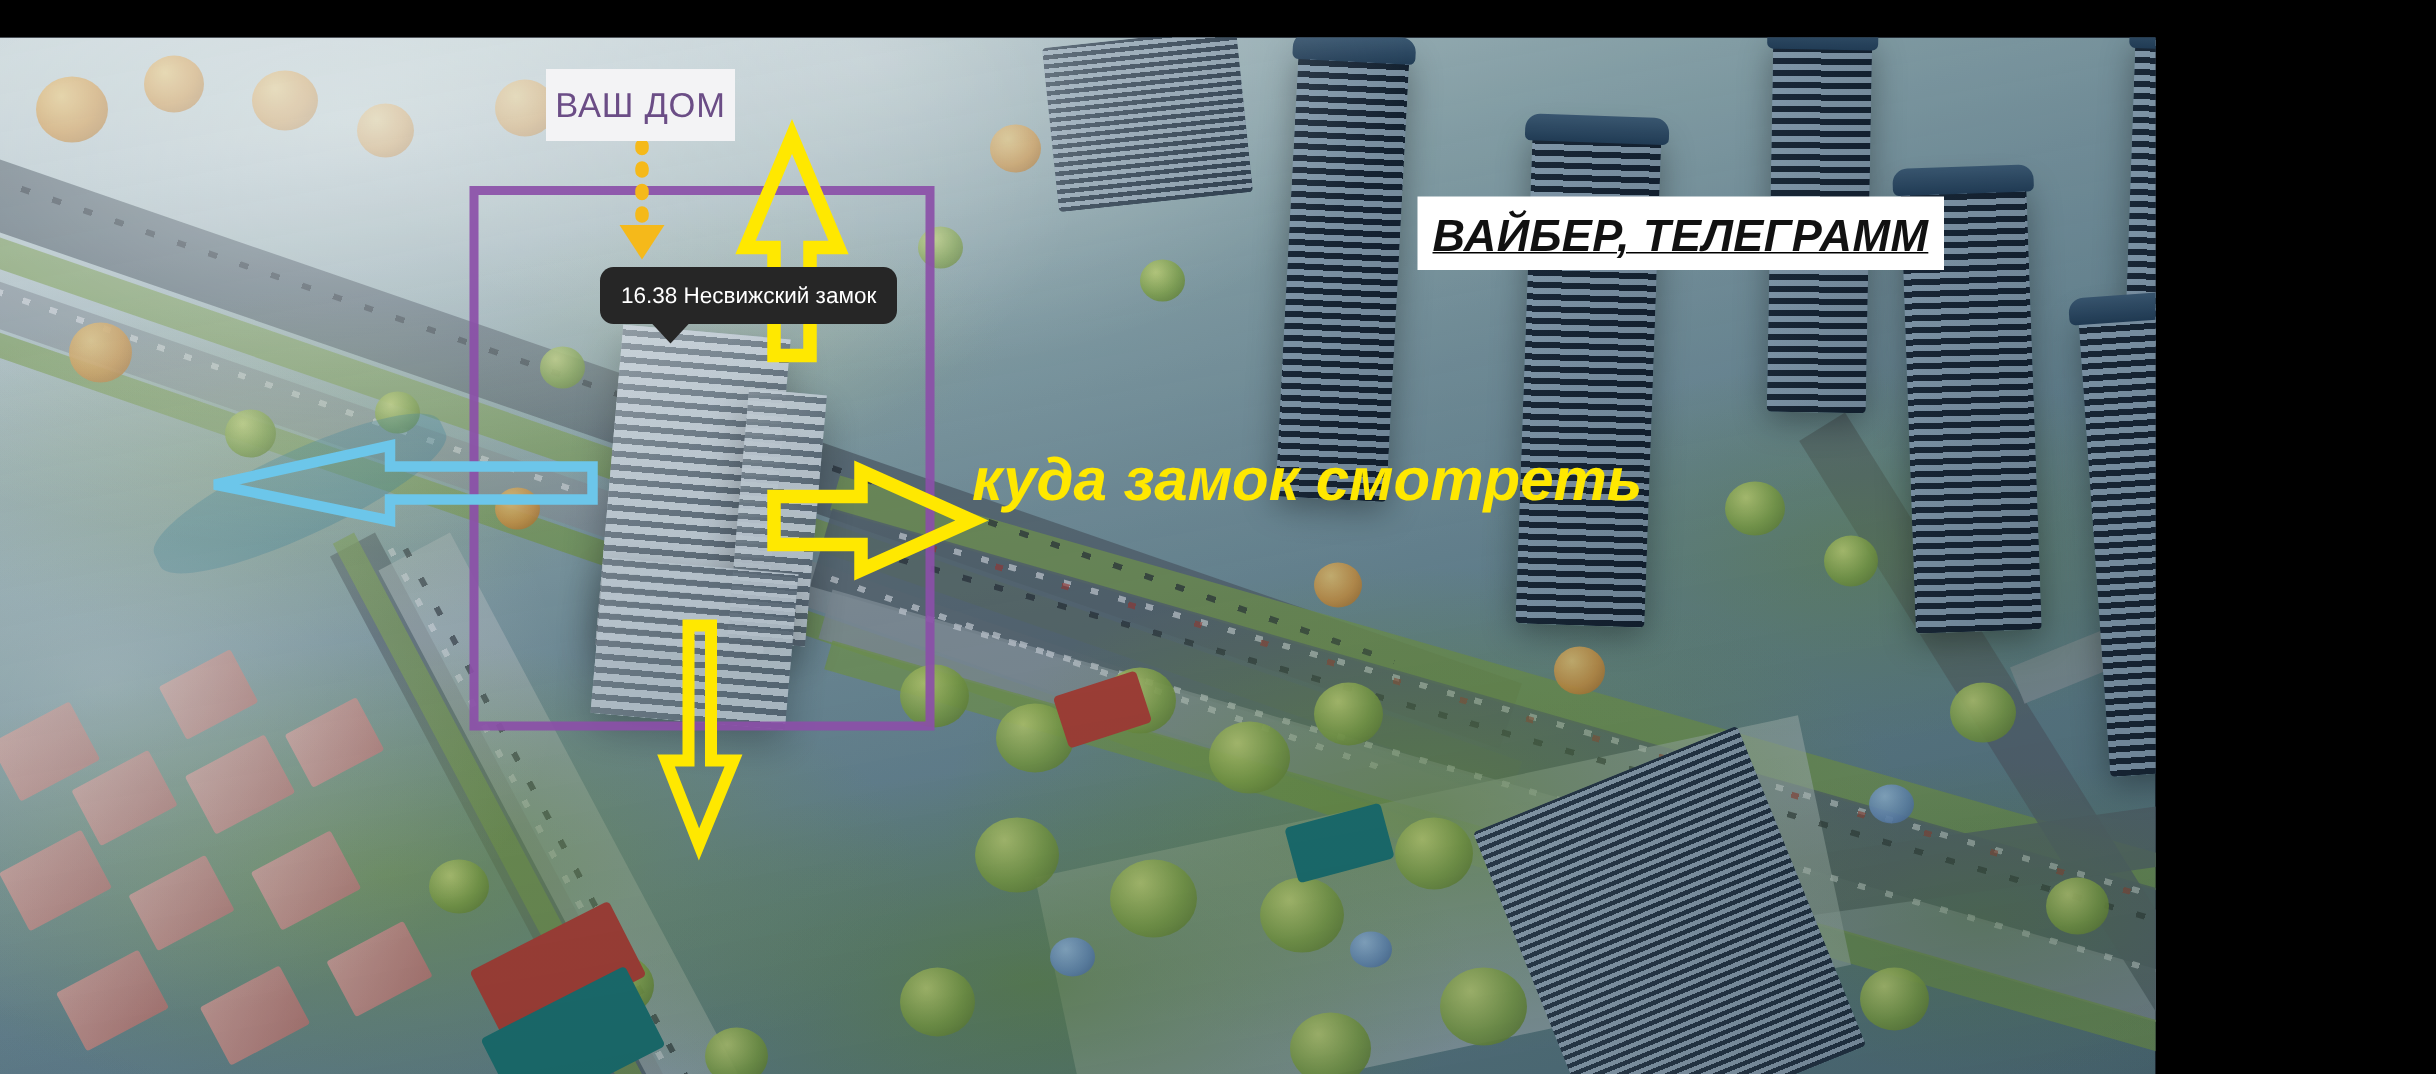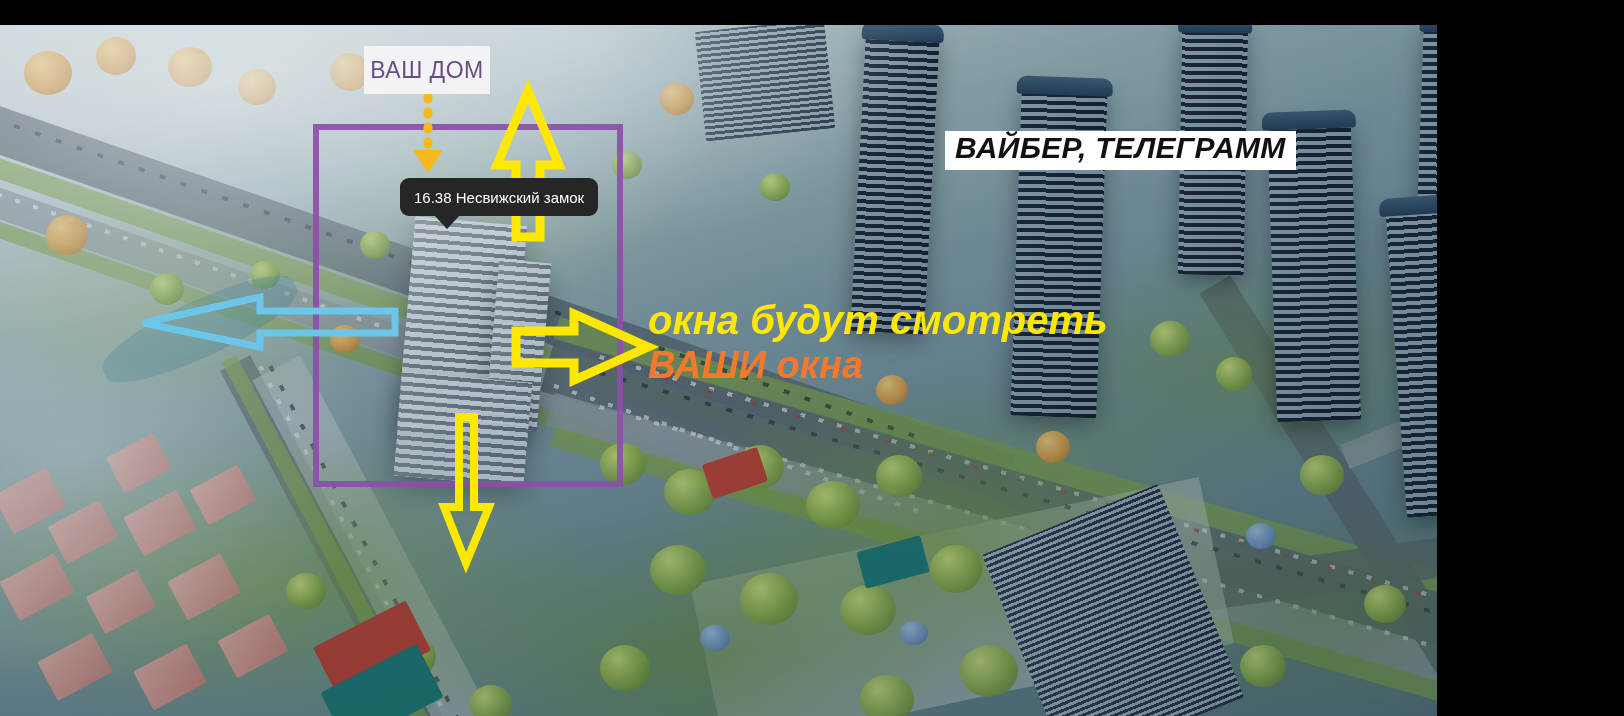--- a/index.html
+++ b/index.html
@@ -167,21 +167,21 @@
     font-family:"Liberation Sans", sans-serif;
   }
   #tooltip-castle .tail{
     position:absolute;left:34px;bottom:-13px;width:0;height:0;
     border-left:13px solid transparent;border-right:13px solid transparent;
     border-top:14px solid #262626;
   }
 
   #contact-banner{
     position:absolute;left:945px;top:106px;
-    background:#ffffff;padding:0 10px 5px 10px;
+    background:#ffffff;padding:10px 10px 5px 10px;text-decoration:underline;
   }
   #contact-banner .txt{
     color:#111;font-size:30px;font-weight:bold;font-style:italic;
     white-space:nowrap;letter-spacing:.3px;
     font-family:"Liberation Sans", sans-serif;
   }
   #contact-name{
     position:absolute;left:1255px;top:103px;
     color:#f07722;font-size:41px;font-weight:bold;font-style:italic;
     white-space:nowrap;
@@ -364,18 +364,17 @@
     <div id="tooltip-castle">
       <span class="txt">16.38 Несвижский замок</span>
       <span class="tail"></span>
     </div>
 
     <div id="contact-banner">
       <span class="txt">ВАЙБЕР, ТЕЛЕГРАММ</span>
     </div>
 
     <div id="promo-block">
-      <div class="l2">окна будут смотреть</div>
-      <div class="l3">ВАШИ окна</div>
+      <div class="l2">куда замок смотреть</div>
     </div>
 
   </div>
 </div>
 
 </body></html>

